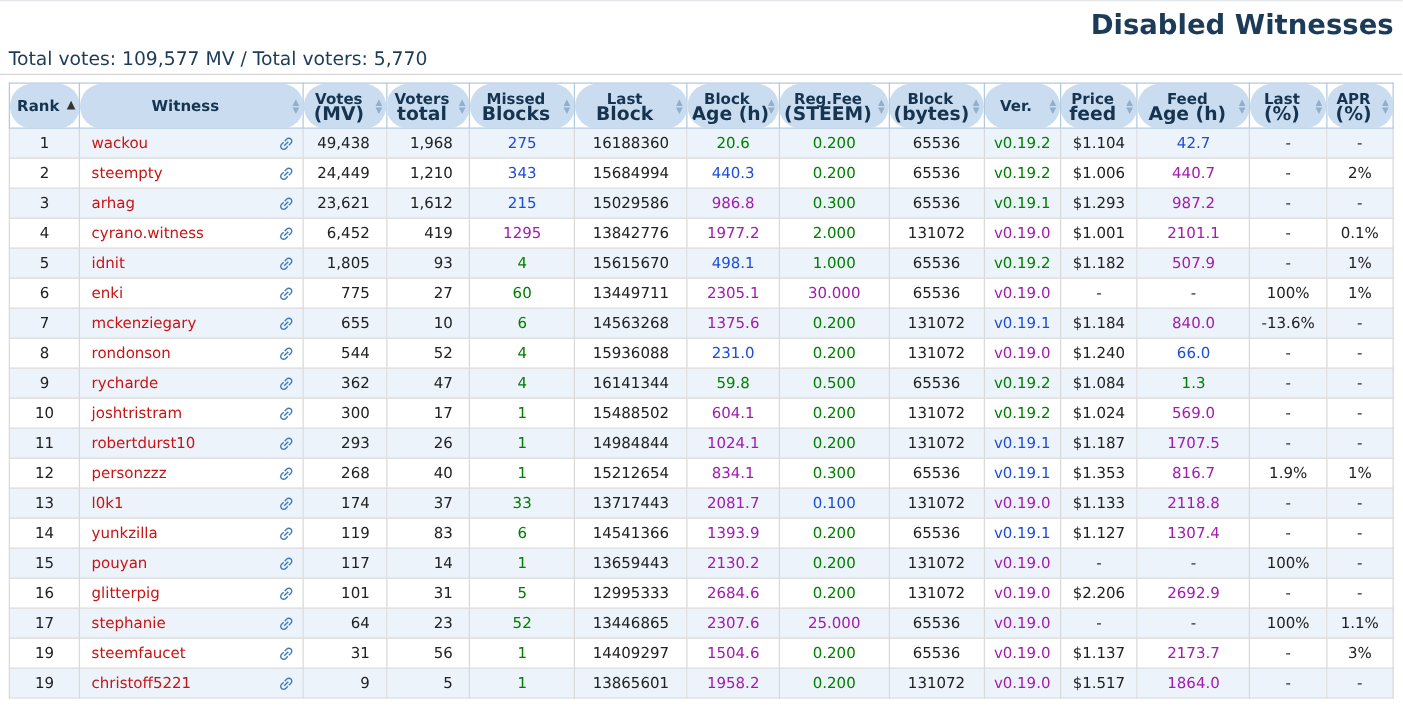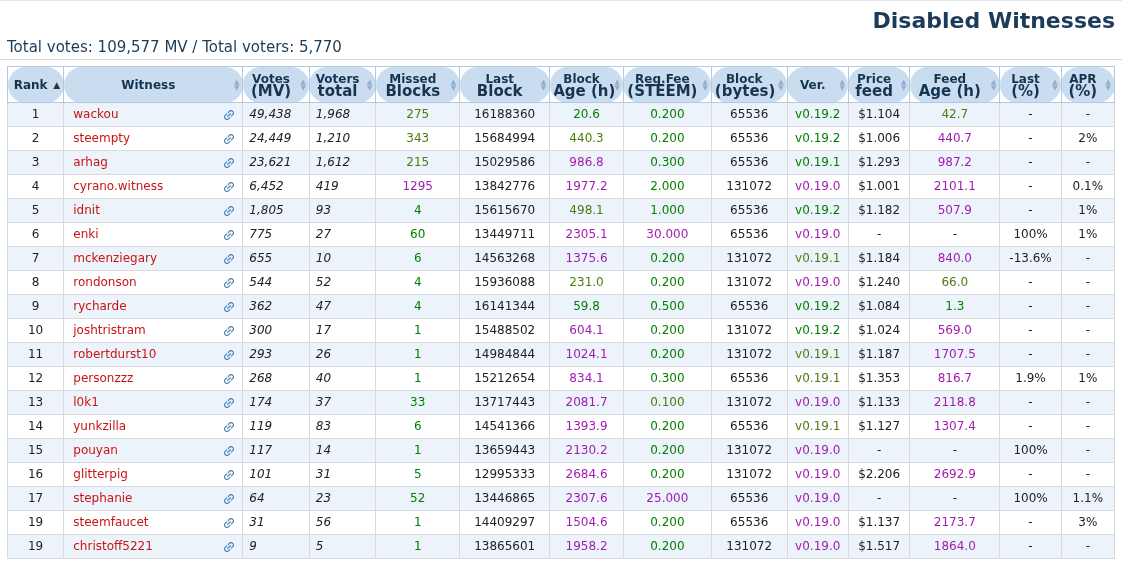--- a/index.html
+++ b/index.html
@@ -60,23 +60,23 @@
     font-size:7px; line-height:6px;
     color:#92aecb;
   }
   th .sort.asc { color:#333; font-size:9px; line-height:9px; }
   tbody td { padding:4px 6px; line-height:15px; }
   tbody tr:nth-child(odd) td { background:#edf3fa; }
   tbody tr:nth-child(even) td { background:#ffffff; }
   tr.threshold td { border-top:1px dashed #666; }
   .al-left   { text-align:left; }
   .al-center { text-align:center; }
-  .al-right  { text-align:left; padding-right:13px;font-style:italic; }
+  .al-right  { text-align:right; padding-right:13px; }
   .c-green  { color:#008000; }
-  .c-orange { color:#4d7c0f; }
+  .c-orange { color:#1d4ed8; }
   .c-red    { color:#a21caf; }
   .wcell { display:flex; align-items:flex-end; justify-content:space-between; padding-left:3px; }
   a.wname { color:#c81414; text-decoration:none; cursor:pointer; }
   .licon { display:inline-flex; width:14px; height:14px; transform:rotate(-45deg); cursor:pointer; flex:0 0 auto; }
   .licon svg { width:14px; height:14px; fill:#3f7cba; }
 </style>
 </head>
 <body>
 
 <div class="page">

